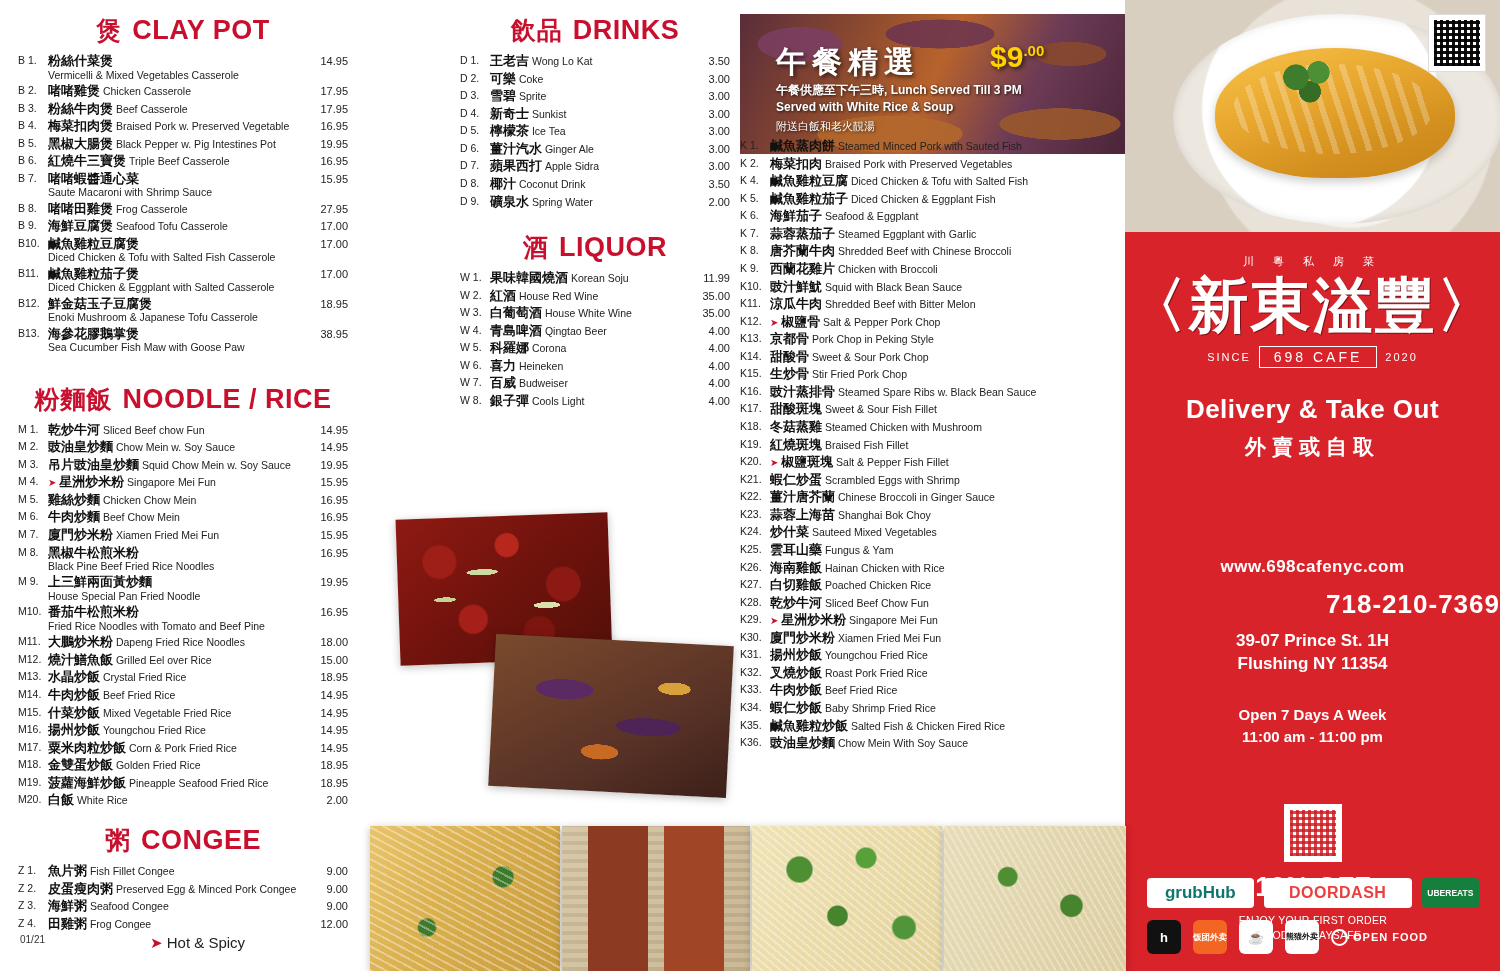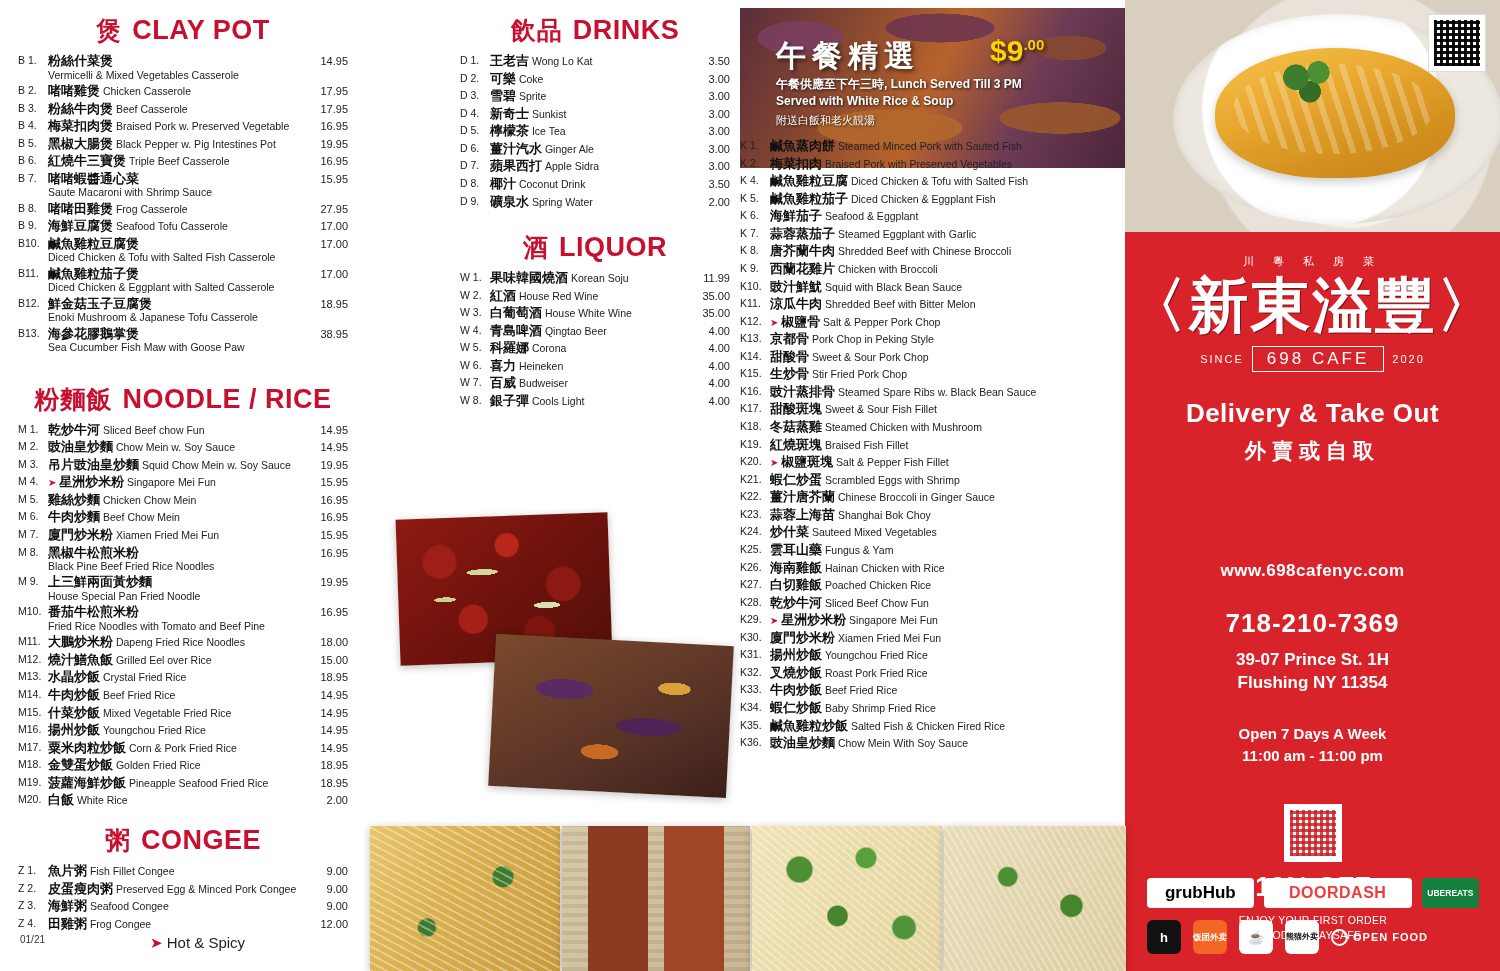--- a/index.html
+++ b/index.html
@@ -34,56 +34,56 @@
 
   .col1 .sec-head,.col2 .sec-head{justify-content:center;}
 
   
   .redpanel{position:absolute;left:1125px;top:232px;width:375px;height:739px;background:#d8232a;color:#fff;}
   .logo-wrap{text-align:center;padding-top:22px;}
   .logo-small{font-size:11px;letter-spacing:8px;color:#fff;}
   .logo-main{font-size:60px;font-weight:bold;letter-spacing:2px;line-height:1.15;margin-top:2px;
     text-shadow:1px 1px 0 #7d0f14;}
   .logo-bar{display:flex;align-items:center;justify-content:center;gap:8px;margin-top:6px;font-size:11px;letter-spacing:2px;}
-  .logo-bar .mid{border:1px solid #fff;padding:2px 14px;font-size:17px;letter-spacing:3px;}
+  .logo-bar .mid{border:1px solid #fff;padding:2px 14px;font-size:14px;letter-spacing:3px;}
   .deliv{text-align:center;margin-top:26px;}
   .deliv .en{font-size:26px;font-weight:bold;letter-spacing:.5px;}
   .deliv .cn{font-size:21px;font-weight:bold;letter-spacing:6px;margin-top:8px;}
   .contact{text-align:center;margin-top:96px;}
   .contact .site{font-size:17px;font-weight:bold;letter-spacing:.5px;}
-  .contact .phone{font-size:26px;font-weight:bold;margin-top:27px;letter-spacing:1px;}
+  .contact .phone{font-size:26px;font-weight:bold;margin-top:12px;letter-spacing:1px;text-align:right;}
   .contact .addr{font-size:17px;font-weight:bold;margin-top:10px;line-height:1.35;}
   .hours{text-align:center;margin-top:28px;font-size:15px;font-weight:bold;line-height:1.5;}
 
   .promo{position:absolute;left:28px;top:572px;width:320px;display:flex;align-items:center;gap:10px;flex-direction:column;}
   .qr{width:58px;height:58px;background:#fff;position:relative;}
   .qr::before{content:"";position:absolute;inset:6px;background:
      repeating-linear-gradient(90deg,#d8232a 0 3px,#fff 3px 6px),
      repeating-linear-gradient(0deg,#d8232a 0 3px,transparent 3px 6px);
      background-blend-mode:multiply;opacity:.85;}
   .promo .off{font-size:27px;font-weight:bold;}
   .promo .code{font-size:10.5px;line-height:1.45;letter-spacing:.3px;}
 
   .brands{position:absolute;left:22px;top:646px;width:332px;}
   .brandrow1{display:flex;align-items:center;gap:10px;}
   .pill{background:#fff;border-radius:4px;display:flex;align-items:center;justify-content:center;height:30px;}
-  .pill.grub{width:108px;color:#000000;font-weight:bold;font-size:17px;}
+  .pill.grub{width:108px;color:#0f766e;font-weight:bold;font-size:17px;}
   .pill.dd{width:150px;color:#ef3d3d;font-weight:bold;font-size:16px;letter-spacing:.5px;}
   .pill.ue{width:58px;flex-direction:row;line-height:1.05;color:#000;font-weight:bold;font-size:8.5px;background:#15803d;color:#fff;text-align:center;}
   .brandrow2{display:flex;align-items:center;gap:12px;margin-top:12px;}
   .sq{width:34px;height:34px;border-radius:6px;display:flex;align-items:center;justify-content:center;font-size:13px;font-weight:bold;}
   .sq.blk{background:#111;color:#fff;}
   .sq.org{background:#f26522;color:#fff;font-size:8.5px;text-align:center;line-height:1.05;}
   .sq.white{background:#fff;color:#d8232a;}
   .sq.panda{background:#fff;color:#111;font-size:8px;text-align:center;line-height:1.05;}
   .openfood{display:flex;align-items:center;gap:5px;font-size:11px;font-weight:bold;letter-spacing:1px;}
   .dot{width:13px;height:13px;border:2px solid #fff;border-radius:50%;}
 
   
-  .lunch{position:absolute;left:740px;top:8px;width:400px;height:160px;overflow:hidden;
+  .lunch{position:absolute;left:740px;top:14px;width:400px;height:140px;overflow:hidden;
     background:linear-gradient(115deg,#5a2d3a 0%,#8c4a2f 28%,#b8632c 48%,#6d3b55 70%,#472236 100%);}
   .lunch .veg{position:absolute;inset:0;
     background:
       radial-gradient(ellipse 70px 28px at 60px 30px,#7c3f63 0 60%,transparent 61%),
       radial-gradient(ellipse 90px 24px at 200px 20px,#6b3450 0 60%,transparent 61%),
       radial-gradient(ellipse 60px 20px at 330px 40px,#8a4a2c 0 60%,transparent 61%),
       radial-gradient(ellipse 120px 30px at 150px 120px,#b4692c 0 60%,transparent 61%),
       radial-gradient(ellipse 100px 26px at 320px 110px,#9c5a2a 0 60%,transparent 61%);
     opacity:.85;}
   .lunch .t1{position:absolute;left:36px;top:28px;color:#fff;font-size:30px;font-weight:bold;letter-spacing:6px;

